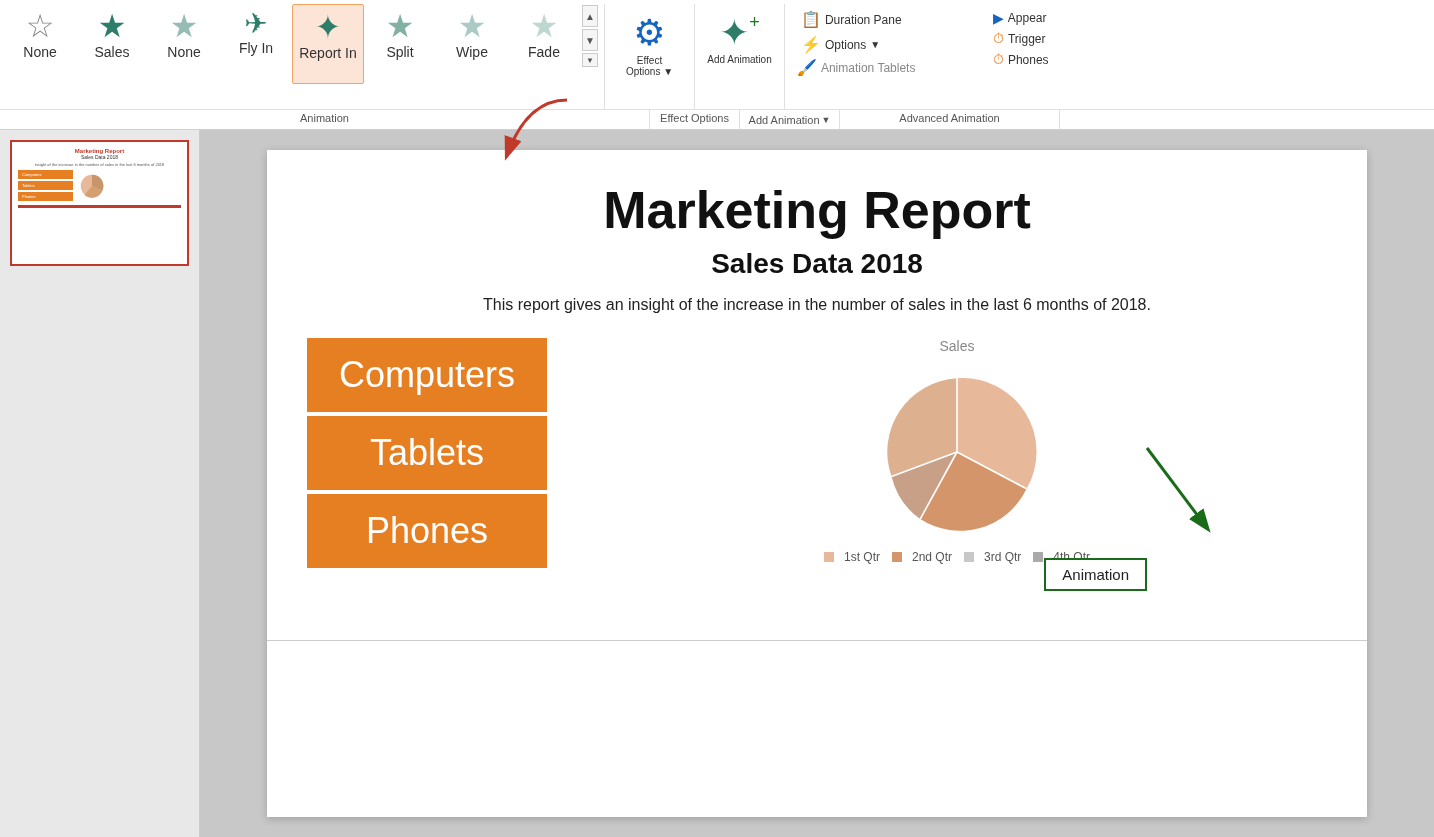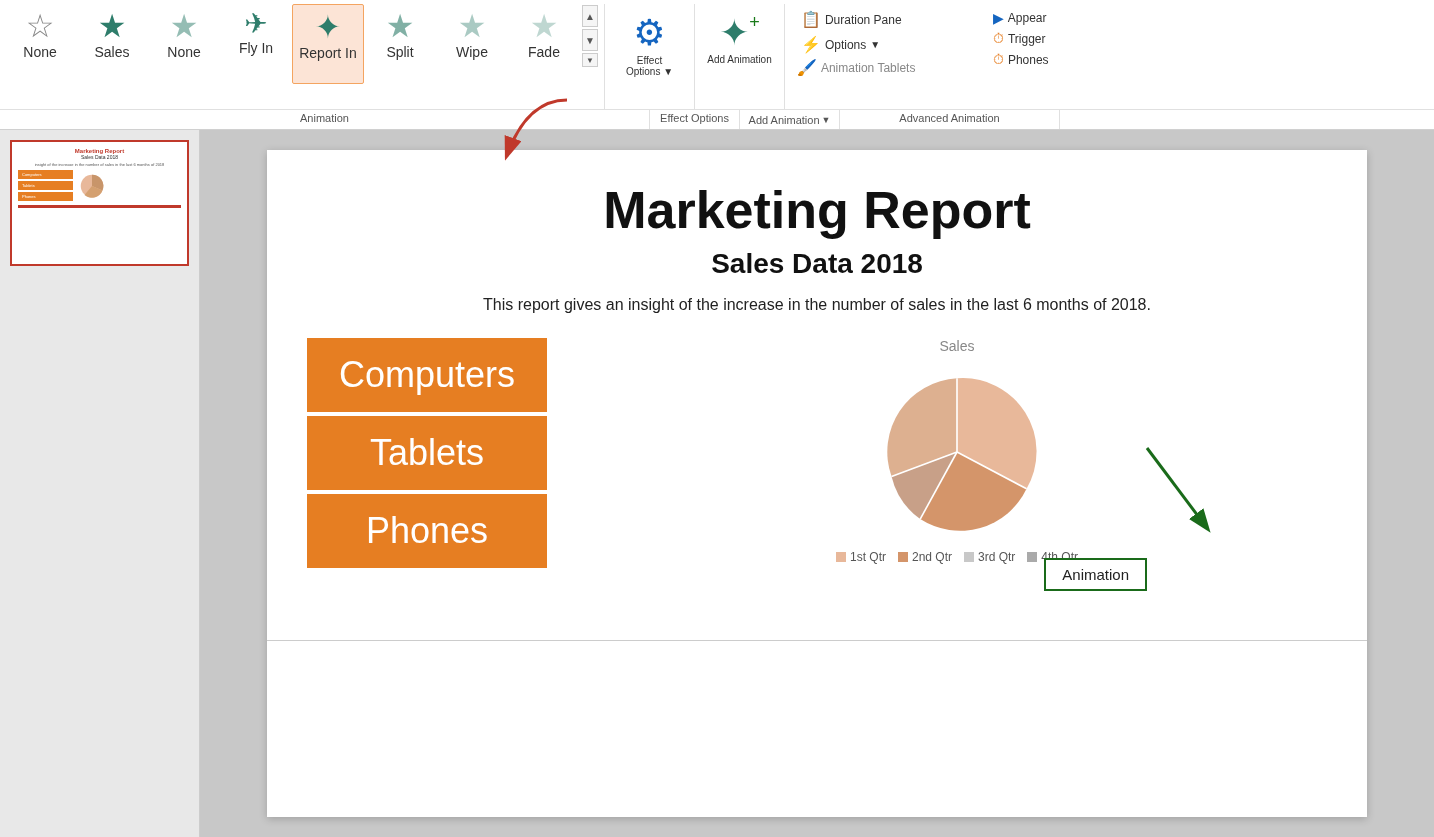--- a/index.html
+++ b/index.html
@@ -318,21 +318,21 @@
     .chart-legend {
       display: flex;
       gap: 12px;
       font-size: 12px;
       color: #555;
       margin-top: 8px;
     }
     .legend-item {
       display: flex;
       align-items: center;
-      gap: 4px;
+      gap: 10px;
     }
     .legend-dot {
       width: 10px;
       height: 10px;
     }
 
     
     .animation-box {
       position: absolute;
       top: 220px;

